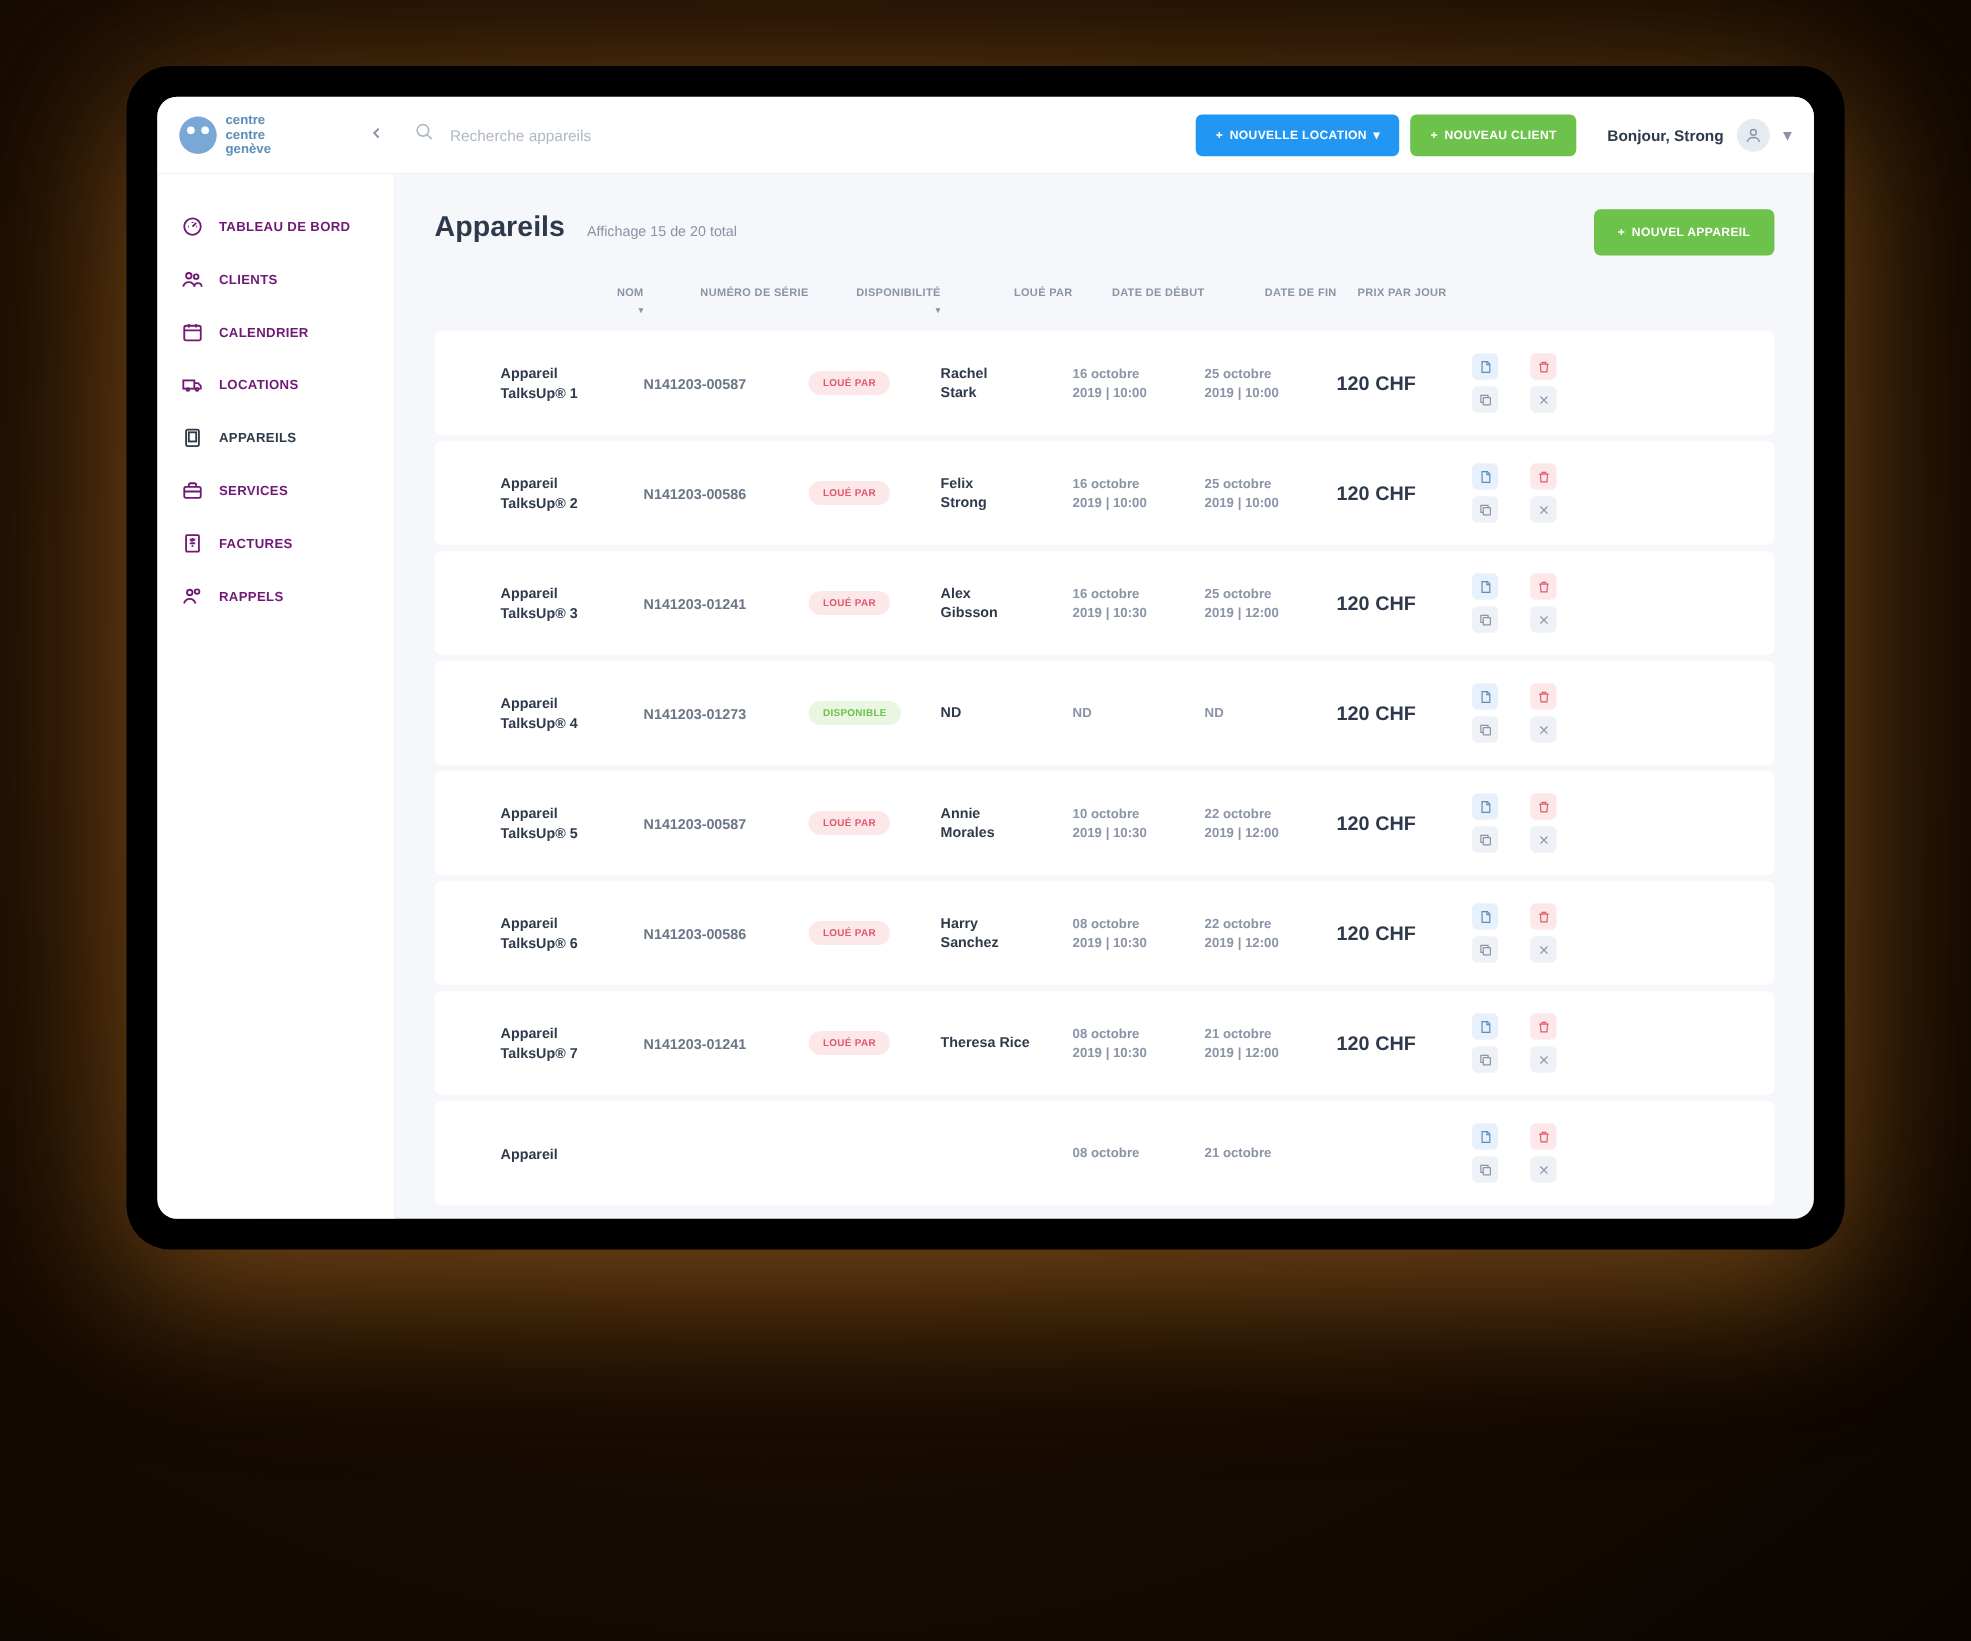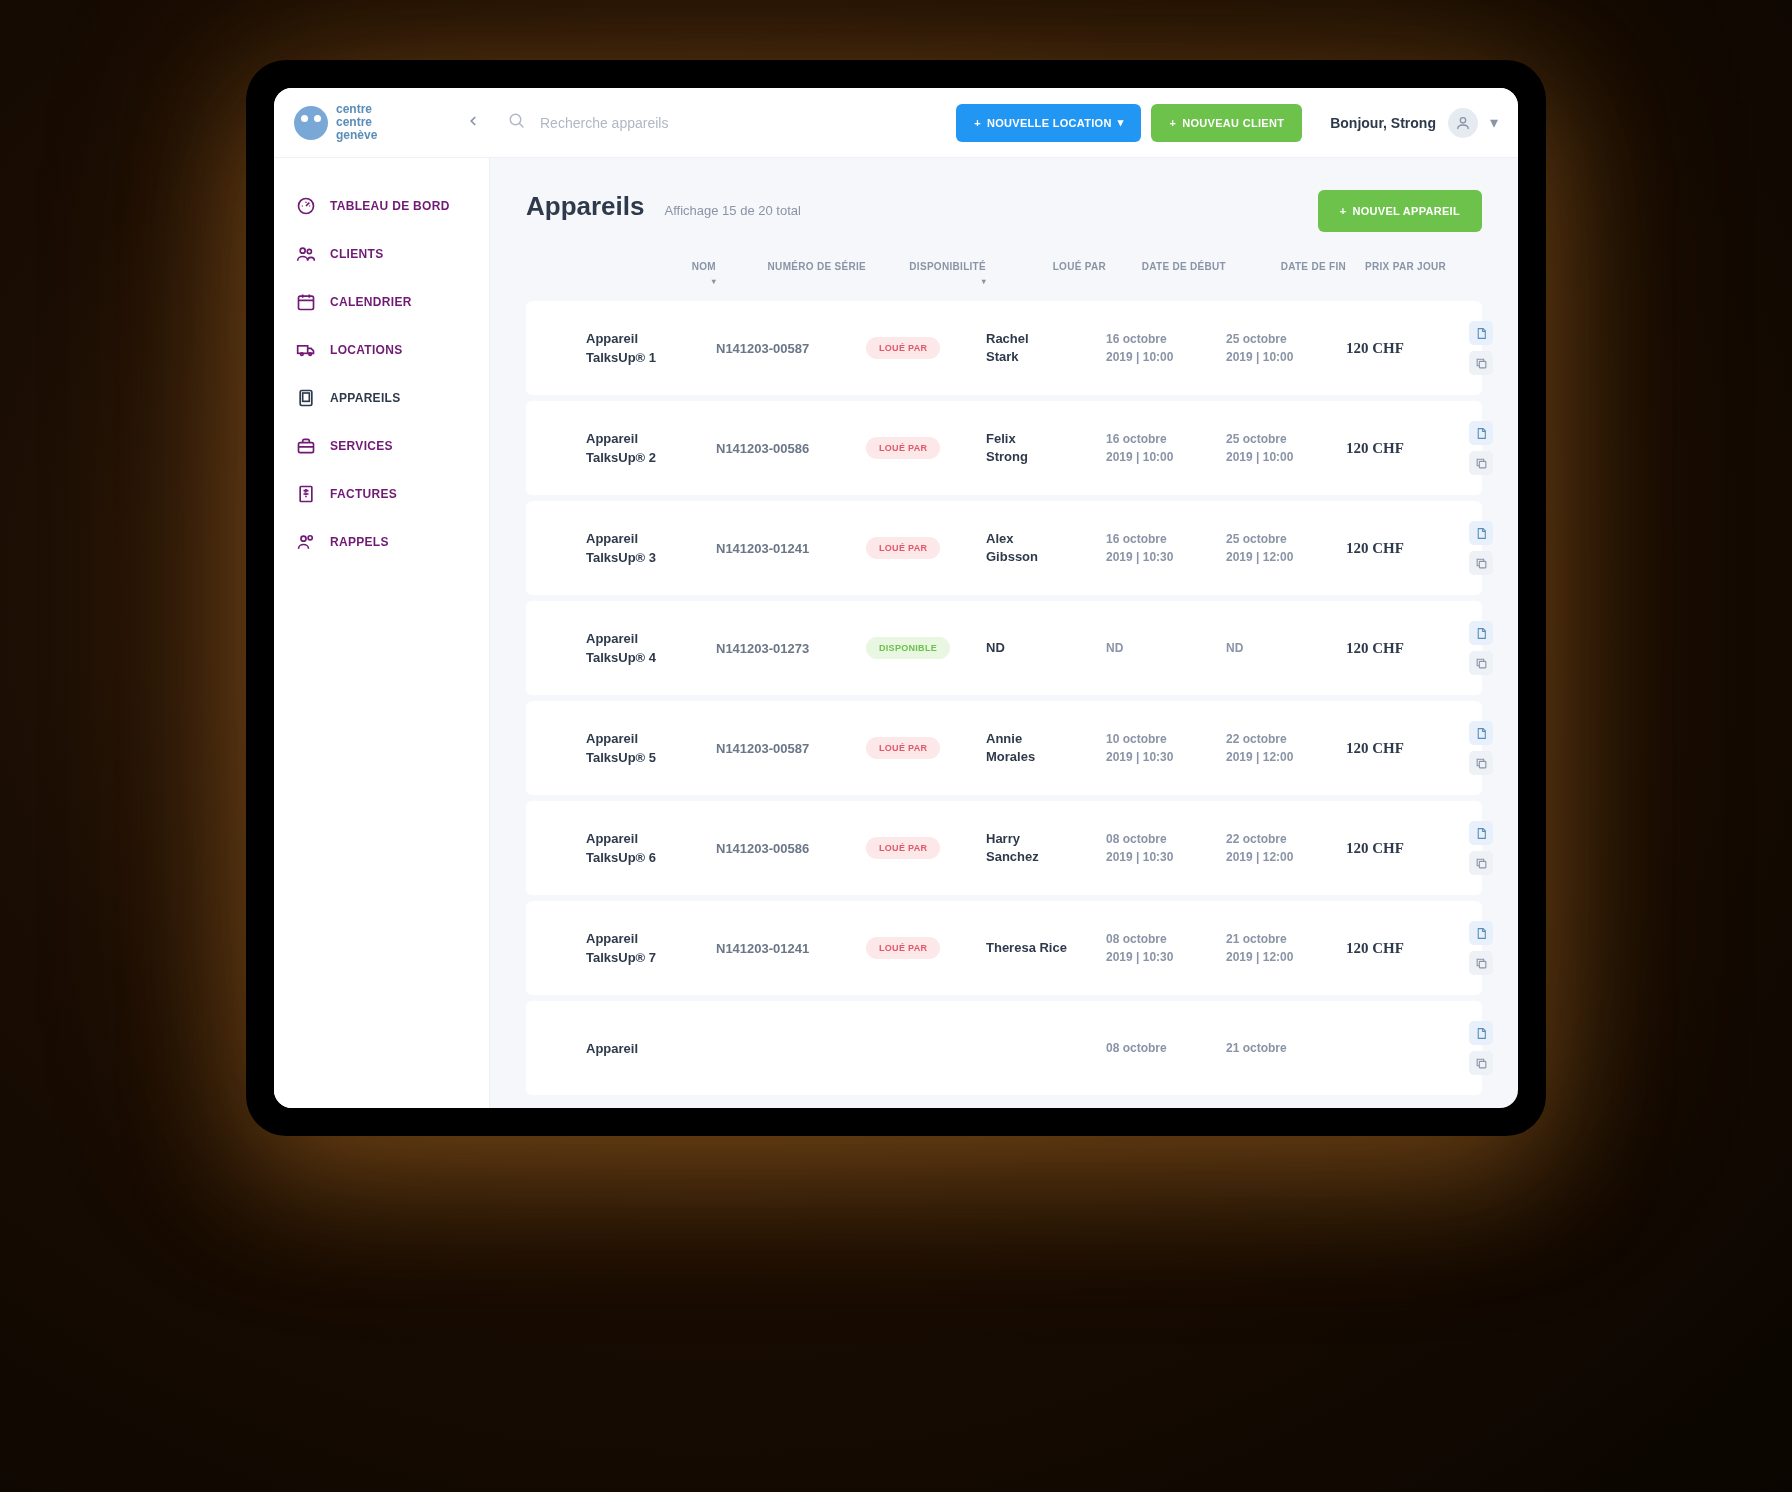--- a/index.html
+++ b/index.html
@@ -6,21 +6,21 @@
 body {
   background: radial-gradient(ellipse at 40% 40%, #3d2410 0%, #1a0d03 50%, #0a0500 100%);
   font-family: -apple-system, BlinkMacSystemFont, "Segoe UI", Arial, sans-serif;
   display: flex;
   align-items: flex-start;
   justify-content: center;
   min-height: 100vh;
   padding: 60px 40px;
 }
 .tablet {
-  width: 1300px;
+  width: 1562px;
   background: #000;
   border-radius: 40px;
   padding: 28px;
   box-shadow: 0 40px 120px rgba(190, 120, 40, 0.4), 0 0 200px rgba(190, 120, 40, 0.25);
 }
 .screen {
   background: #f5f7fa;
   border-radius: 18px;
   overflow: hidden;
   height: 1020px;
@@ -118,21 +118,21 @@
 .cell-name { font-size: 13px; font-weight: 700; color: #2e3a4b; line-height: 1.5; }
 .cell-serial { font-size: 13px; font-weight: 700; color: #6b7687; }
 .pill {
   display: inline-block; padding: 6px 13px; border-radius: 14px;
   font-size: 9px; font-weight: 800; letter-spacing: 0.3px; text-transform: uppercase;
 }
 .pill-loue { background: #fde8e9; color: #e0586b; }
 .pill-dispo { background: #e8f6e2; color: #6cc24a; }
 .cell-person { font-size: 13px; font-weight: 700; color: #2e3a4b; line-height: 1.4; }
 .cell-date { font-size: 12px; font-weight: 600; color: #8a94a6; line-height: 1.5; }
-.cell-price { font-size: 15px; font-weight: 800; color: #2e3a4b; font-family: Liberation Serif, serif; }
+.cell-price { font-size: 18px; font-weight: 800; color: #2e3a4b; }
 .actions { display: grid; grid-template-columns: 1fr 1fr; gap: 6px; justify-items: end; }
 .icon-btn {
   width: 24px; height: 24px; border-radius: 5px;
   display: flex; align-items: center; justify-content: center;
   cursor: pointer; font-size: 13px;
 }
 .icon-btn.doc { background: #e8f1fb; color: #5a8db8; }
 .icon-btn.trash { background: #fde8e9; color: #e0586b; }
 .icon-btn.copy { background: #eef1f5; color: #8a94a6; }
 .icon-btn.cross { background: #eef1f5; color: #8a94a6; }

